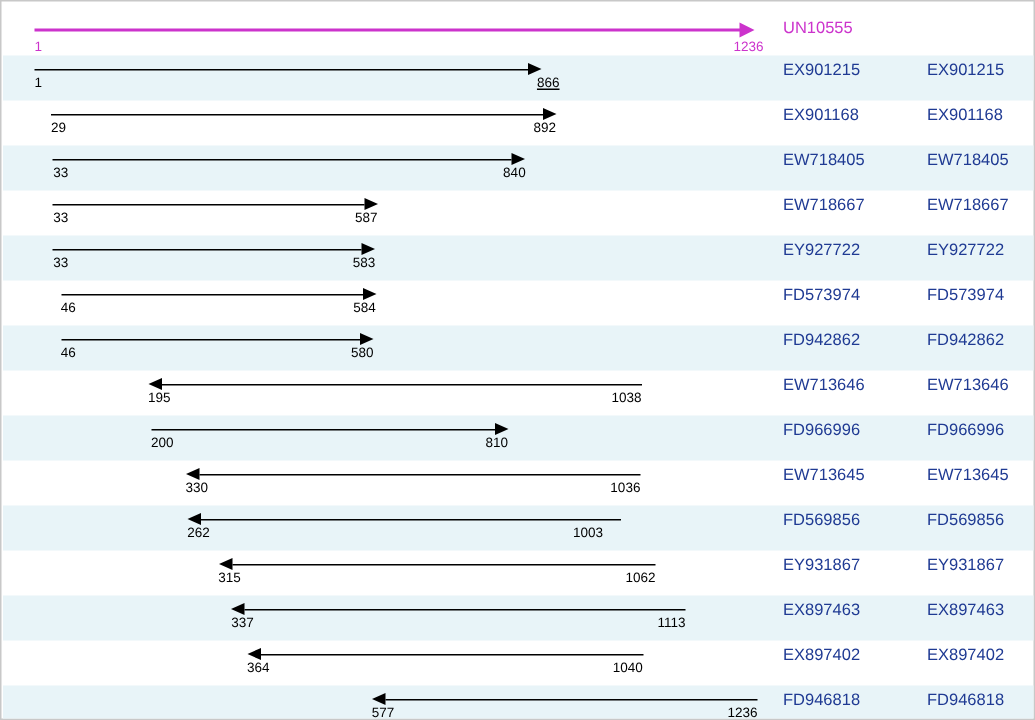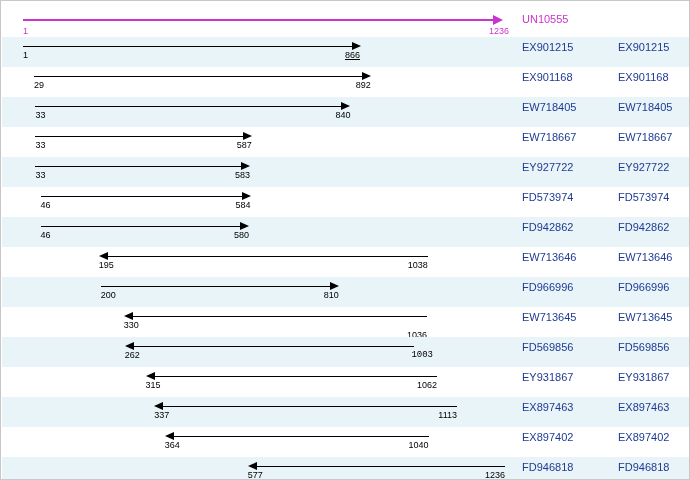--- a/index.html
+++ b/index.html
@@ -113,21 +113,21 @@
   <div class="ruler-coord" style="left:22px;">1</div>
   <div class="ruler-coord" style="left:488px;">1236</div>
   <div class="ruler-title">UN10555</div>
 
   <div id="rows">
       <div class="row-band" style="top: 36px; height: 30px;"></div>
       <div class="track" style="top: 36px; left: 0px; width: 690px;">
         <div class="arrow-line" style="left: 22px; width: 328.595px;"></div>
         <div class="arrow-head right" style="left: 350.595px;"></div>
         <div class="coord left-coord" style="left: 22px;">1</div>
-        <div class="coord right-coord" style="left: 319px; width: 40px; text-decoration: underline;">866</div>
+        <div class="coord right-coord" style="left: 332px; width: 40px; text-decoration: underline;">866</div>
         <div class="label-a">EX901215</div>
         <div class="label-b">EX901215</div>
       </div>
       <div class="track" style="top: 66px; left: 0px; width: 690px;">
         <div class="arrow-line" style="left: 32.9279px; width: 327.815px;"></div>
         <div class="arrow-head right" style="left: 360.743px;"></div>
         <div class="coord left-coord" style="left: 32.9279px;">29</div>
         <div class="coord right-coord" style="left: 329.743px; width: 40px;">892</div>
         <div class="label-a">EX901168</div>
         <div class="label-b">EX901168</div>
@@ -189,30 +189,30 @@
         <div class="arrow-head right" style="left: 328.739px;"></div>
         <div class="coord left-coord" style="left: 99.6664px;">200</div>
         <div class="coord right-coord" style="left: 297.739px; width: 40px;">810</div>
         <div class="label-a">FD966996</div>
         <div class="label-b">FD966996</div>
       </div>
       <div class="track" style="top: 306px; left: 0px; width: 690px;">
         <div class="arrow-line" style="left: 131.693px; width: 294.25px;"></div>
         <div class="arrow-head left" style="left: 122.693px;"></div>
         <div class="coord left-coord" style="left: 122.693px;">330</div>
-        <div class="coord right-coord" style="left: 385.943px; width: 40px; margin-top: 10px;">1036</div>
+        <div class="coord right-coord" style="left: 385.943px; width: 40px;">1036</div>
         <div class="label-a">EW713645</div>
         <div class="label-b">EW713645</div>
       </div>
       <div class="row-band" style="top: 336px; height: 30px;"></div>
       <div class="track" style="top: 336px; left: 0px; width: 690px;">
         <div class="arrow-line" style="left: 132.864px; width: 280.2px;"></div>
         <div class="arrow-head left" style="left: 123.864px;"></div>
         <div class="coord left-coord" style="left: 123.864px;">262</div>
-        <div class="coord right-coord" style="left: 392px; width: 40px; font-family: Liberation Mono, monospace;">1003</div>
+        <div class="coord right-coord" style="left: 361px; width: 40px;">1003</div>
         <div class="label-a">FD569856</div>
         <div class="label-b">FD569856</div>
       </div>
       <div class="track" style="top: 366px; left: 0px; width: 552px;">
         <div class="arrow-line" style="left: 153.549px; width: 282.542px;"></div>
         <div class="arrow-head left" style="left: 144.549px;"></div>
         <div class="coord left-coord" style="left: 144.549px;">315</div>
         <div class="coord right-coord" style="left: 396.091px; width: 40px;">1062</div>
         <div class="label-a">EY931867</div>
         <div class="label-b">EY931867</div>

